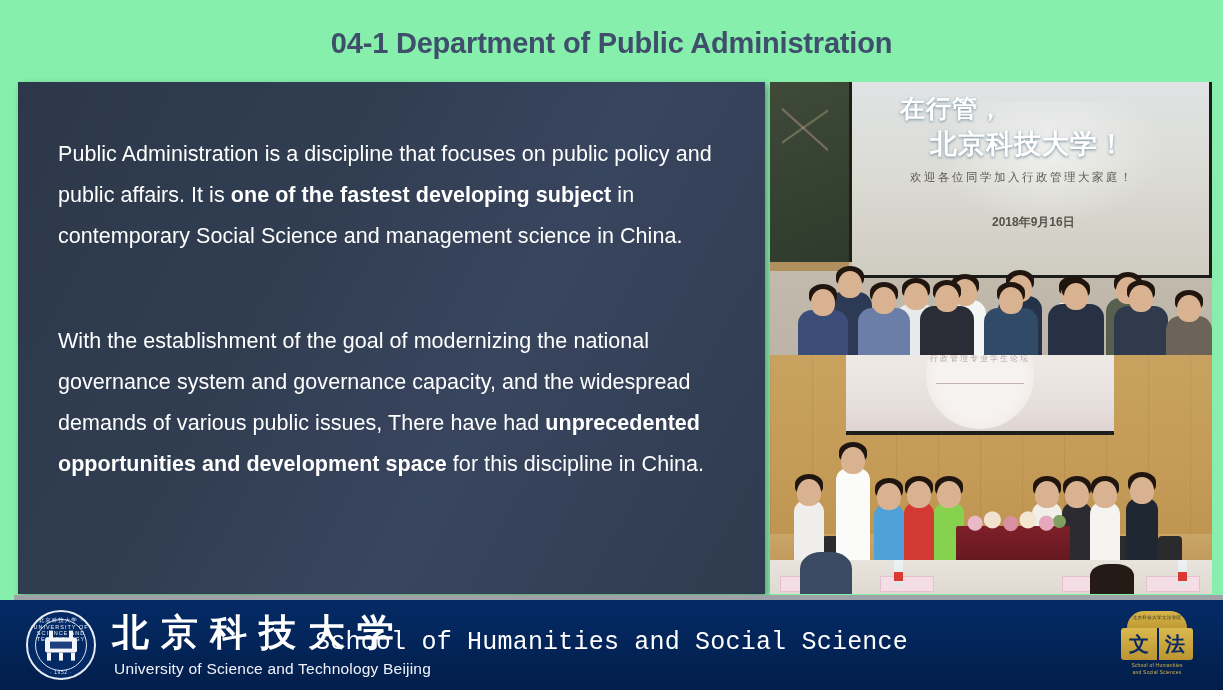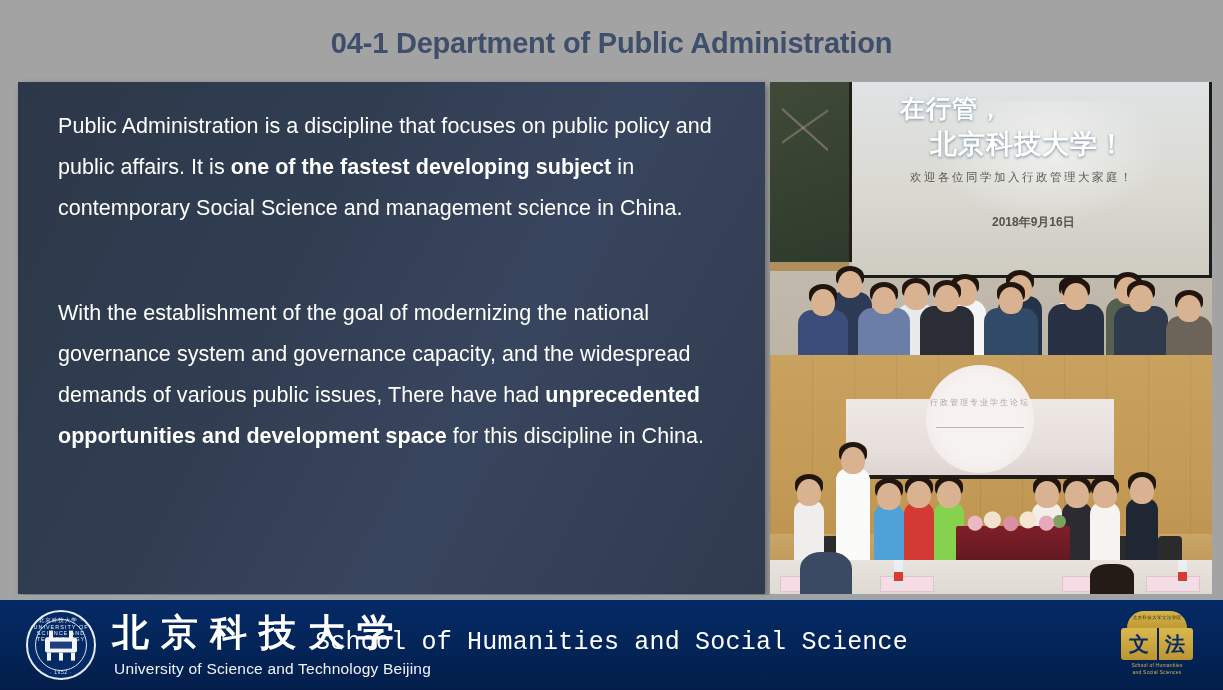--- a/index.html
+++ b/index.html
@@ -5,21 +5,21 @@
   * { margin:0; padding:0; box-sizing:border-box; }
   html, body {
     width:1223px; height:690px;
     background:#ffffff;
     font-family:"Liberation Sans", sans-serif;
     overflow:hidden;
   }
   .slide {
     position:relative;
     width:1223px; height:690px;
-    background:#a3a3a3;
+    background:#86efac;
   }
 
   
   .slide-title {
     position:absolute;
     left:0; top:27px;
     width:1223px;
     text-align:center;
     font-size:29px;
     font-weight:bold;
@@ -28,21 +28,21 @@
     white-space:nowrap;
   }
 
   
   .text-panel {
     position:absolute;
     left:18px; top:82px;
     width:747px; height:512px;
     background:linear-gradient(118deg,#2c3849 0%,#313e52 38%,#38455e 62%,#2f3b4e 100%);
     box-shadow:3px 3px 7px rgba(0,0,0,0.33);
-    padding:24px 38px 20px 40px;
+    padding:52px 38px 20px 40px;
   }
   .para {
     color:#ffffff;
     font-size:21.5px;
     line-height:41px;
     letter-spacing:0.05px;
   }
   .para + .para { margin-top:64px; }
   .para b { font-weight:bold; }
 
@@ -117,21 +117,20 @@
   .bp-wall { position:absolute; inset:0;
     background:
       repeating-linear-gradient(90deg, rgba(0,0,0,.05) 0 1px, rgba(0,0,0,0) 1px 42px),
       linear-gradient(180deg,#c9a25f 0%,#c39a56 52%,#b98f4b 100%); }
   .bp-floor { position:absolute; left:0; bottom:0; width:100%; height:60px;
     background:linear-gradient(180deg,#c9a568,#b98d4f); }
   .bp-screen {
     position:absolute; left:76px; top:0px; width:268px; height:80px;
     background:linear-gradient(180deg,#efe9e6 0%,#e6dedb 70%,#ded5d2 100%);
     border-bottom:4px solid #1e1e1e;
-    margin-top:44px;
   }
   .bp-scr-circ { position:absolute; left:50%; top:-34px; transform:translateX(-50%);
     width:108px; height:108px; border-radius:50%;
     background:radial-gradient(circle,#f6f2f0 55%, #ece4e2 100%); }
   .bp-scr-txt { position:absolute; left:50%; top:-2px; transform:translateX(-50%);
     font-size:8px; color:#b4a5a3; letter-spacing:2px; white-space:nowrap; }
   .bp-scr-line { position:absolute; left:50%; top:28px; transform:translateX(-50%);
     width:88px; height:1px; background:#c3b4b2; }
   .bp-table {
     position:absolute; left:186px; bottom:22px; width:114px; height:46px;

